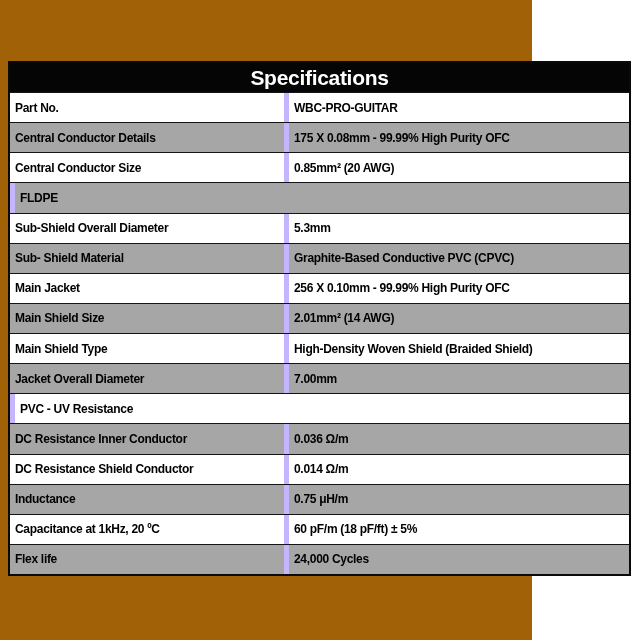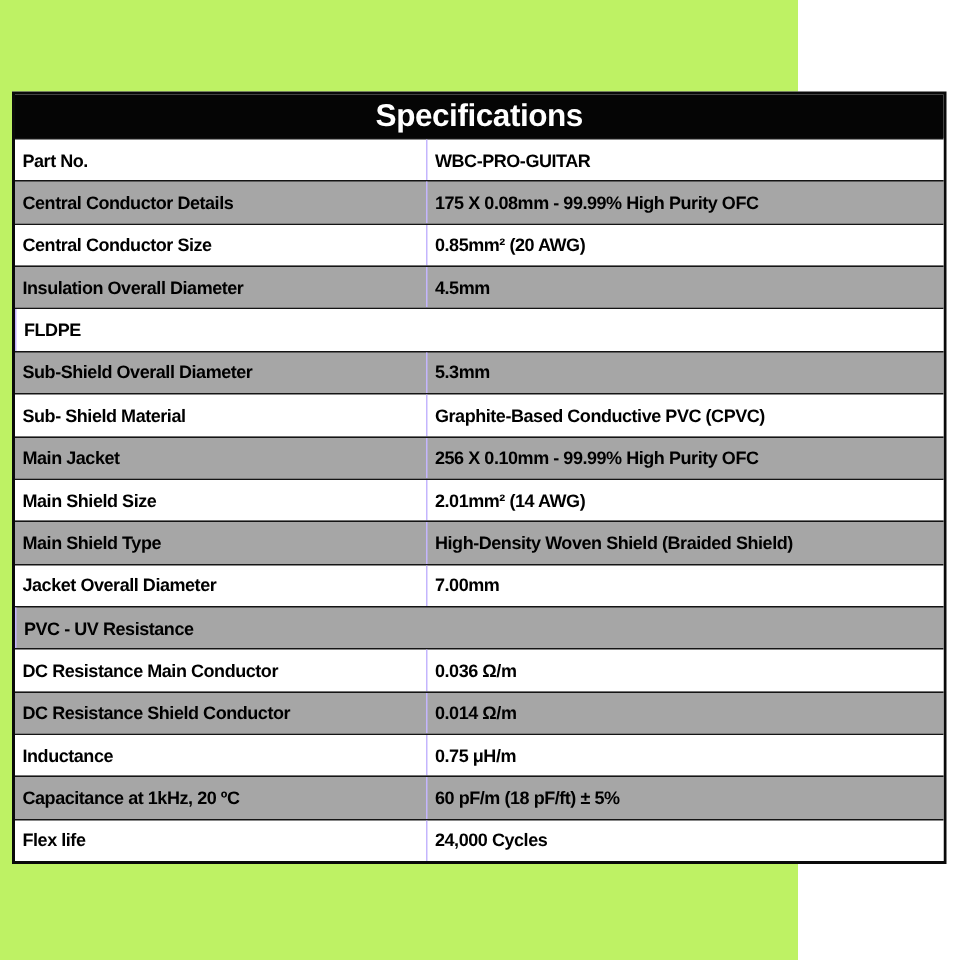--- a/index.html
+++ b/index.html
@@ -7,21 +7,21 @@
     padding: 0;
     width: 640px;
     height: 640px;
     background: #ffffff;
     font-family: "Liberation Sans", sans-serif;
   }
   .page {
     position: relative;
     width: 532px;
     height: 640px;
-    background: #bef264;
+    background: #a16207;
   }
   .spec-table {
     position: absolute;
     left: 8px;
     top: 61px;
     width: 619px;
     height: 511px;
     border: 2px solid #0a0a0a;
     display: flex;
     flex-direction: column;
@@ -58,45 +58,41 @@
     letter-spacing: -0.3px;
     color: #000000;
     overflow: hidden;
     white-space: nowrap;
   }
   .cell.label {
     flex: 0 0 266px;
   }
   .cell.value {
     flex: 1 1 auto;
-    border-left: 1px solid #c4b5fd;
+    border-left: 5px solid #c4b5fd;
   }
 </style>
 </head>
 <body>
 
 <div class="page">
   <div class="spec-table">
     <div class="spec-header">Specifications</div>
 
     <div class="spec-row">
       <div class="cell label">Part No.</div>
       <div class="cell value">WBC-PRO-GUITAR</div>
     </div>
     <div class="spec-row">
       <div class="cell label">Central Conductor Details</div>
       <div class="cell value">175 X 0.08mm - 99.99% High Purity OFC</div>
     </div>
     <div class="spec-row">
       <div class="cell label">Central Conductor Size</div>
       <div class="cell value">0.85mm² (20 AWG)</div>
-    </div>
-    <div class="spec-row">
-      <div class="cell label">Insulation Overall Diameter</div>
-      <div class="cell value">4.5mm</div>
     </div>
     <div class="spec-row">
       <div class="cell value">FLDPE</div>
     </div>
     <div class="spec-row">
       <div class="cell label">Sub-Shield Overall Diameter</div>
       <div class="cell value">5.3mm</div>
     </div>
     <div class="spec-row">
       <div class="cell label">Sub- Shield Material</div>
@@ -115,21 +111,21 @@
       <div class="cell value">High-Density Woven Shield (Braided Shield)</div>
     </div>
     <div class="spec-row">
       <div class="cell label">Jacket Overall Diameter</div>
       <div class="cell value">7.00mm</div>
     </div>
     <div class="spec-row">
       <div class="cell value">PVC - UV Resistance</div>
     </div>
     <div class="spec-row">
-      <div class="cell label">DC Resistance Main Conductor</div>
+      <div class="cell label">DC Resistance Inner Conductor</div>
       <div class="cell value">0.036 Ω/m</div>
     </div>
     <div class="spec-row">
       <div class="cell label">DC Resistance Shield Conductor</div>
       <div class="cell value">0.014 Ω/m</div>
     </div>
     <div class="spec-row">
       <div class="cell label">Inductance</div>
       <div class="cell value">0.75 μH/m</div>
     </div>

